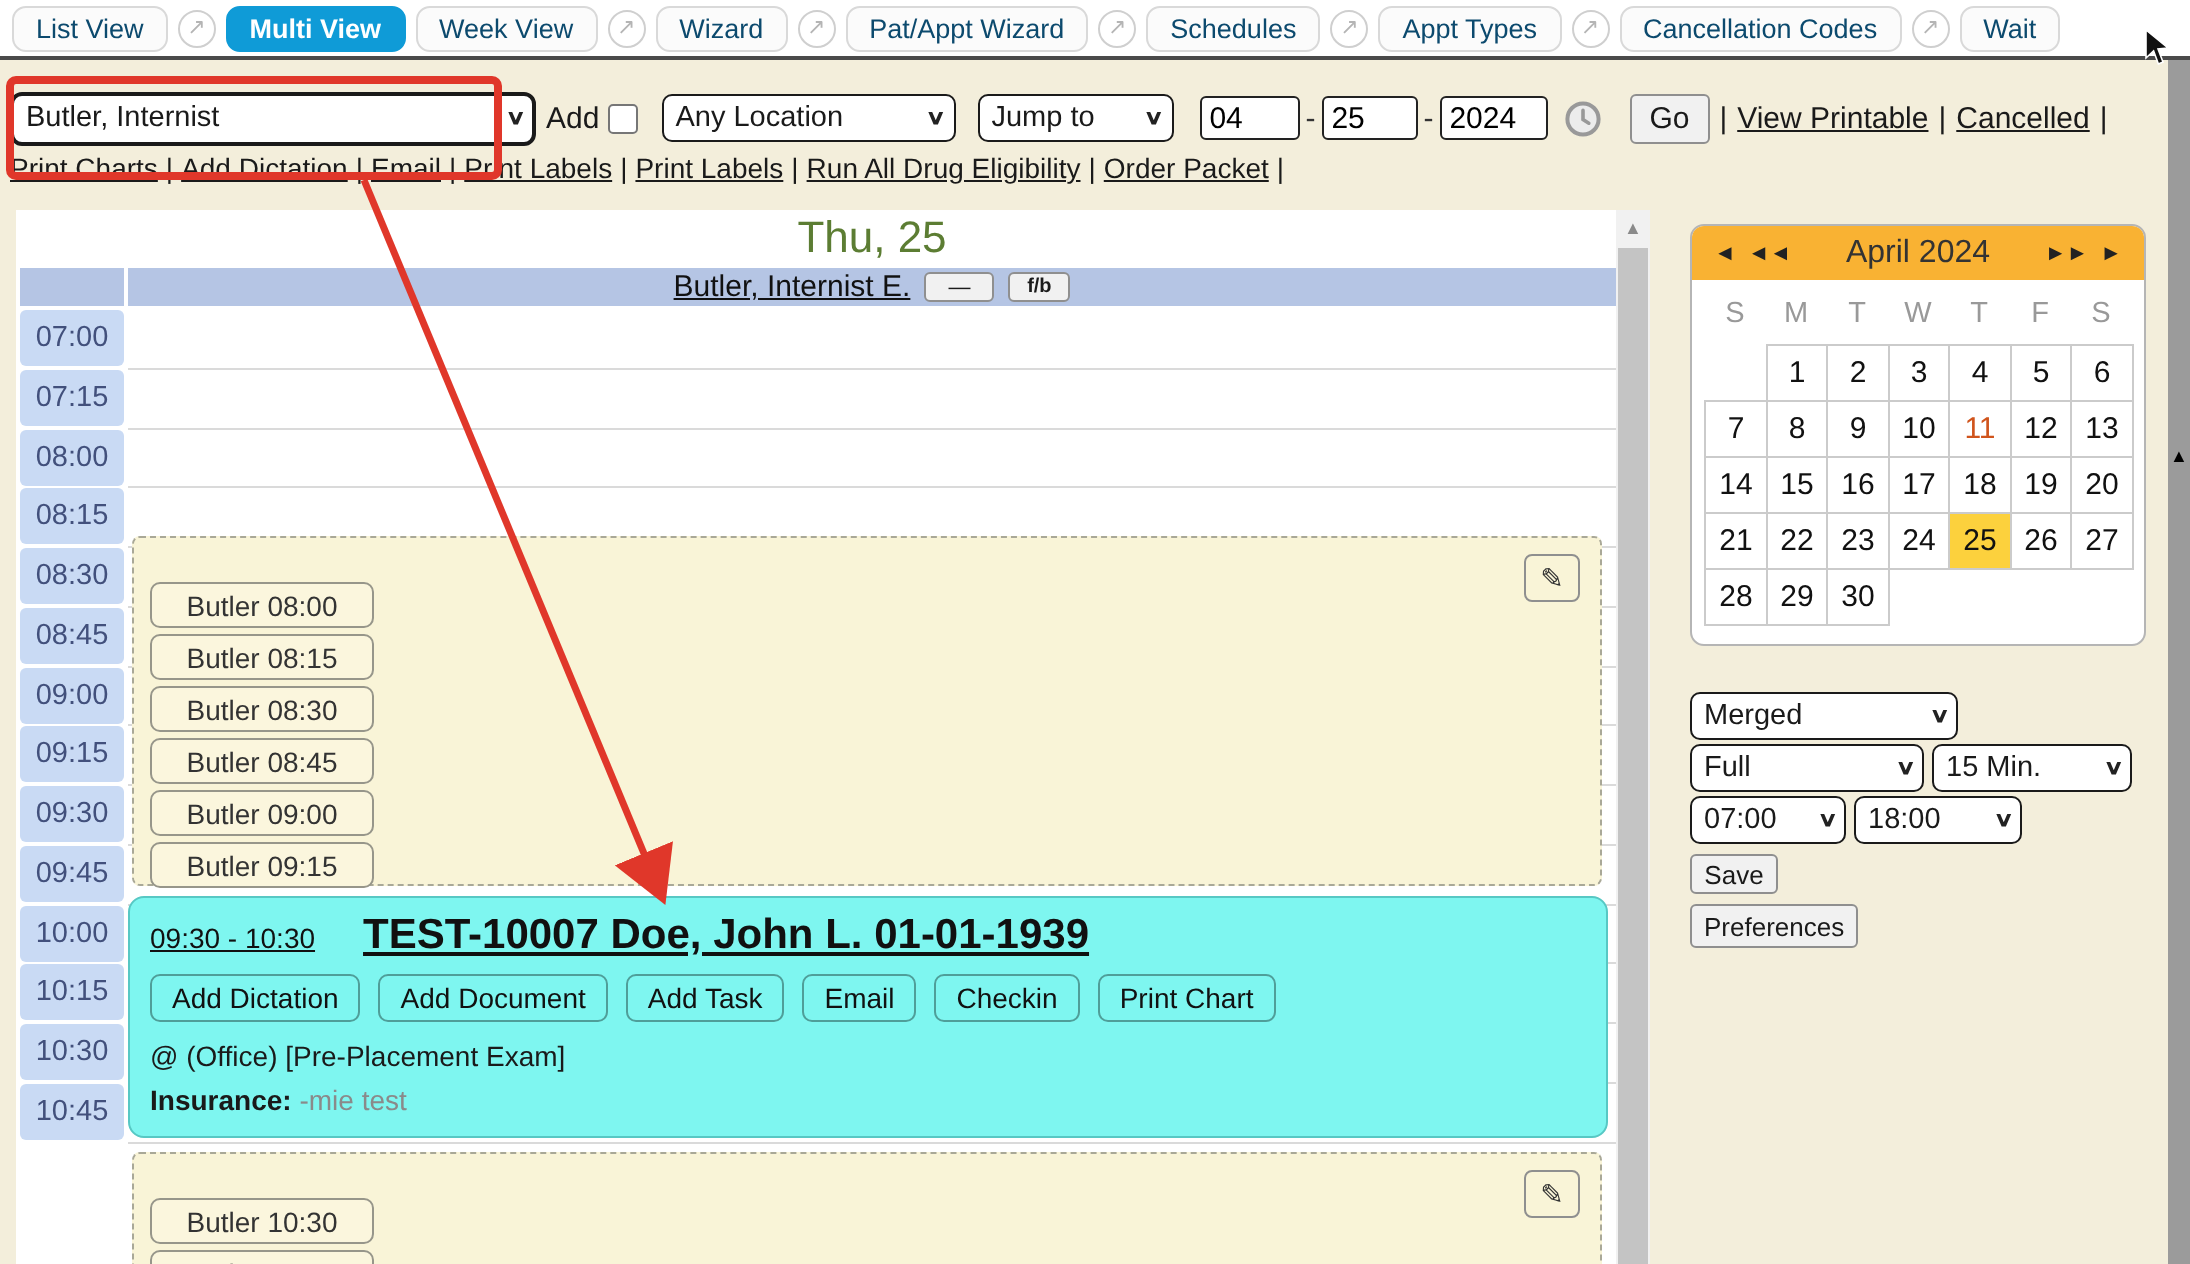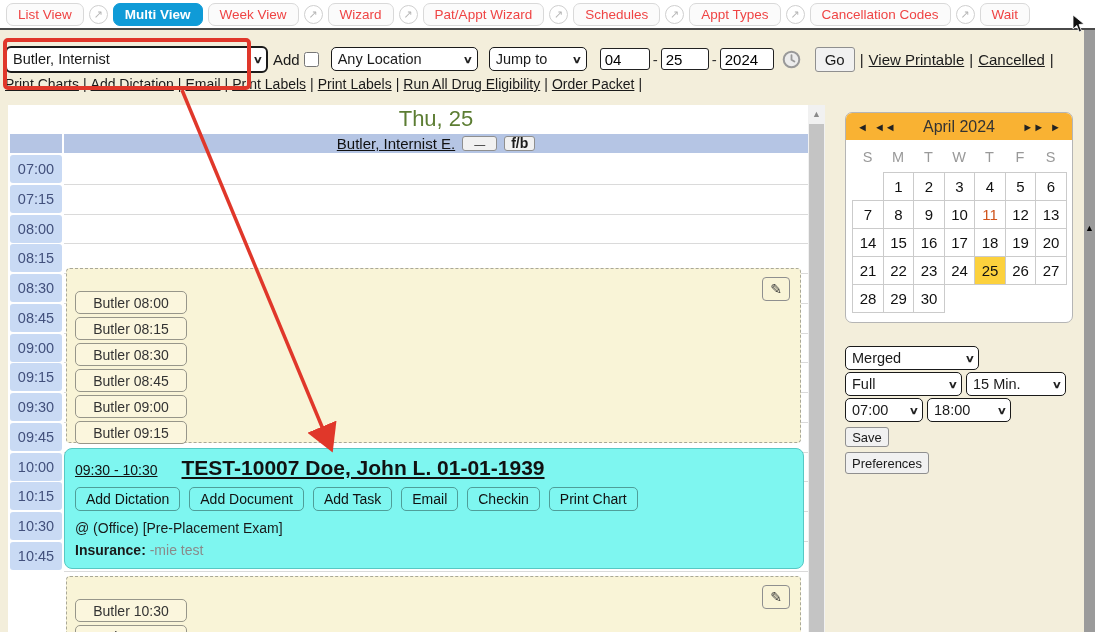--- a/index.html
+++ b/index.html
@@ -4,21 +4,21 @@
 <style>
   html,body{margin:0;padding:0;}
   body{width:1095px;height:632px;overflow:hidden;background:#f3eedb;
        font-family:"Liberation Sans",sans-serif;color:#1a1a1a;position:relative;}
   .page{position:absolute;inset:0;}
 
   
   .tabbar{position:absolute;left:0;top:0;width:1095px;height:28px;background:#ffffff;
           border-bottom:2px solid #4a4a4a;display:flex;align-items:center;gap:5px;
           padding-left:6px;overflow:hidden;white-space:nowrap;}
-  .tab{background:#fbfbfb;border:1px solid #d9d9d9;border-radius:7px;color:#ef4444;
+  .tab{background:#fbfbfb;border:1px solid #d9d9d9;border-radius:7px;color:#0c4a6e;
        font-size:13.5px;padding:3px 11px;cursor:pointer;flex:0 0 auto;}
   .tab.active{background:#0f9bd7;border-color:#0f9bd7;color:#fff;font-weight:bold;}
   .tab-icon{flex:0 0 auto;width:17px;height:17px;border:1px solid #cfcfcf;border-radius:50%;
        color:#b5b5b5;font-size:11px;line-height:17px;text-align:center;display:inline-block;}
 
   
   .toolbar{position:absolute;left:5px;top:46px;height:26px;display:flex;align-items:center;
            font-size:15px;white-space:nowrap;}
   .select{background:#fff;border:1px solid #1a1a1a;border-radius:5px;height:22px;
           display:inline-flex;align-items:center;padding:0 6px;font-size:14.5px;cursor:pointer;}
@@ -49,21 +49,21 @@
   
   .schedule{position:absolute;left:8px;top:105px;width:800px;height:527px;background:#fff;
             overflow:hidden;}
   .day-header{position:absolute;left:56px;right:0;top:1px;height:26px;text-align:center;
               color:#5c7d33;font-size:22px;}
   .prov-spacer{position:absolute;left:2px;top:29px;width:52px;height:19px;background:#b5c5e4;}
   .prov-bar{position:absolute;left:56px;right:0;top:29px;height:19px;background:#b5c5e4;
             display:flex;align-items:center;justify-content:center;gap:7px;}
   .prov-link{color:#111;font-size:15px;text-decoration:underline;cursor:pointer;}
   .mini{width:35px;height:15px;font-size:11px;line-height:10px;border-radius:3px;}
-  .fb{width:31px;height:15px;font-size:14px;font-weight:bold;line-height:9px;border-radius:3px;}
+  .fb{width:31px;height:15px;font-size:10px;font-weight:bold;line-height:9px;border-radius:3px;}
   .rows{position:absolute;left:0;top:50px;right:0;}
   .trow{height:29.75px;display:flex;}
   .tcell{width:52px;margin-left:2px;height:28px;background:#c9daf4;color:#42507c;
          border-radius:3px;font-size:14.5px;display:flex;align-items:center;justify-content:center;
          flex:0 0 auto;cursor:pointer;}
   .tmain{flex:1;margin-left:2px;border-bottom:1px solid #dadada;}
 
   .block{position:absolute;background:#f9f4d7;border:1px dashed #a9a897;border-radius:4px;}
   .block1{left:58px;top:163px;width:733px;height:173px;}
   .block2{left:58px;top:471px;width:733px;height:70px;}

